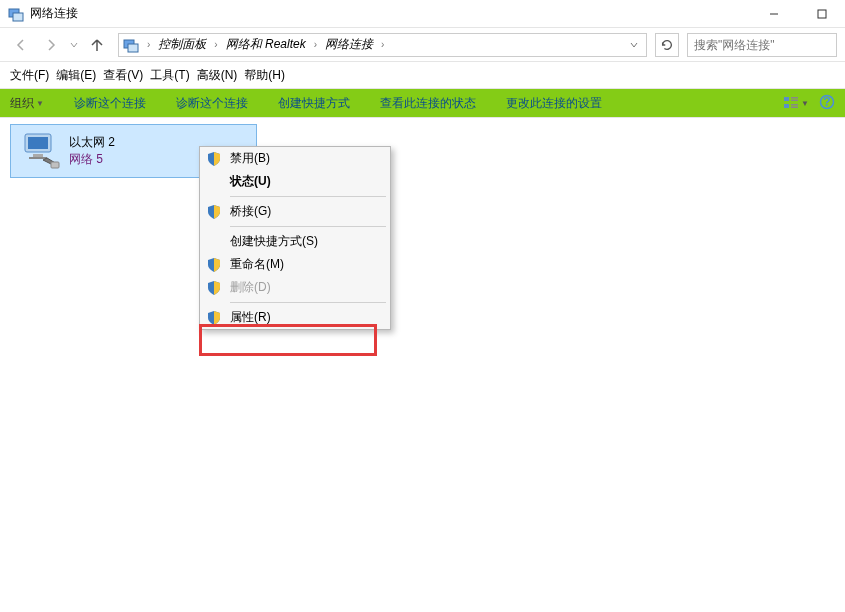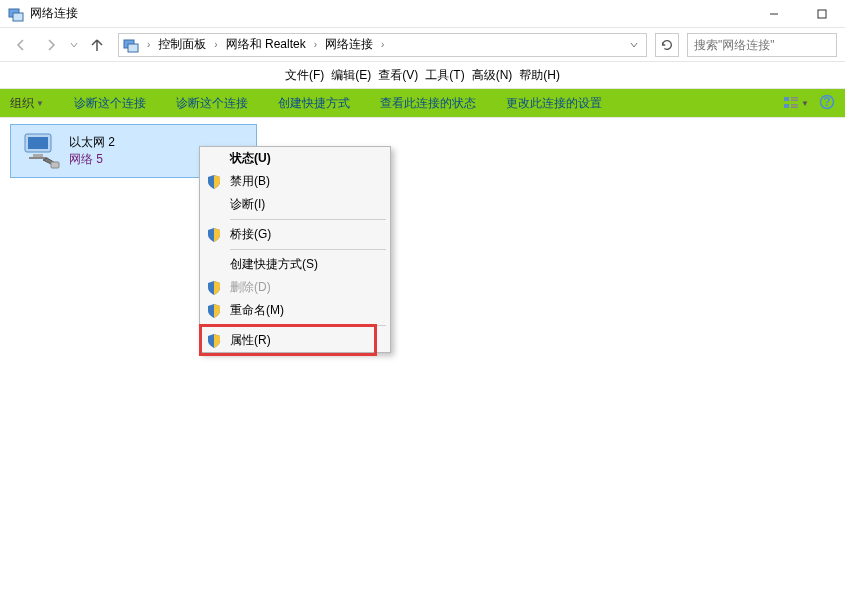--- a/index.html
+++ b/index.html
@@ -77,20 +77,21 @@
       margin-right: 2px;
     }
     .path-sep {
       color: #777;
       padding: 0 4px;
       font-size: 10px;
     }
     .path-item {
       padding: 0 2px;
       cursor: pointer;
+      font-style: italic;
     }
     .refresh-btn {
       width: 24px;
       height: 24px;
       border: 1px solid #ccc;
       display: flex;
       align-items: center;
       justify-content: center;
     }
     .search-box {
@@ -107,21 +108,20 @@
       outline: none;
       width: 100%;
       color: #888;
     }
     .menubar {
       height: 26px;
       display: flex;
       align-items: center;
       padding: 0 10px;
       gap: 7px;
-      justify-content: center;
     }
     .menubar-item {
       cursor: pointer;
     }
     .toolbar {
       height: 30px;
       display: flex;
       align-items: center;
       padding: 0 10px;
       gap: 30px;
@@ -360,58 +360,55 @@
       </svg>
     </span>
     <div class="conn-text">
       <span>以太网 2</span>
       <span class="conn-sub">网络  5</span>
     </div>
   </div>
 </div>
 
 <div class="context-menu" id="ctx-menu">
-    <div class="menu-item bold">
-      <span>状态(U)</span>
-    </div>
     <div class="menu-item">
       <span class="shield"><svg viewBox="0 0 16 16">
           <path d="M8 1 L14 3 L14 8 C14 12 8 15 8 15 C8 15 2 12 2 8 L2 3 Z" fill="#3b7ac0"></path>
           <path d="M8 1 L14 3 L14 8 C14 12 8 15 8 15 Z" fill="#f5c43a"></path>
         </svg></span>
       <span>禁用(B)</span>
     </div>
-    <div class="menu-item">
-      <span>诊断(I)</span>
+    <div class="menu-item bold">
+      <span>状态(U)</span>
     </div>
     <div class="menu-sep"></div>
     <div class="menu-item">
       <span class="shield"><svg viewBox="0 0 16 16">
           <path d="M8 1 L14 3 L14 8 C14 12 8 15 8 15 C8 15 2 12 2 8 L2 3 Z" fill="#3b7ac0"></path>
           <path d="M8 1 L14 3 L14 8 C14 12 8 15 8 15 Z" fill="#f5c43a"></path>
         </svg></span>
       <span>桥接(G)</span>
     </div>
     <div class="menu-sep"></div>
     <div class="menu-item">
       <span>创建快捷方式(S)</span>
     </div>
+    <div class="menu-item">
+      <span class="shield"><svg viewBox="0 0 16 16">
+          <path d="M8 1 L14 3 L14 8 C14 12 8 15 8 15 C8 15 2 12 2 8 L2 3 Z" fill="#3b7ac0"></path>
+          <path d="M8 1 L14 3 L14 8 C14 12 8 15 8 15 Z" fill="#f5c43a"></path>
+        </svg></span>
+      <span>重命名(M)</span>
+    </div>
     <div class="menu-item disabled">
       <span class="shield"><svg viewBox="0 0 16 16">
           <path d="M8 1 L14 3 L14 8 C14 12 8 15 8 15 C8 15 2 12 2 8 L2 3 Z" fill="#3b7ac0"></path>
           <path d="M8 1 L14 3 L14 8 C14 12 8 15 8 15 Z" fill="#f5c43a"></path>
         </svg></span>
       <span>删除(D)</span>
-    </div>
-    <div class="menu-item">
-      <span class="shield"><svg viewBox="0 0 16 16">
-          <path d="M8 1 L14 3 L14 8 C14 12 8 15 8 15 C8 15 2 12 2 8 L2 3 Z" fill="#3b7ac0"></path>
-          <path d="M8 1 L14 3 L14 8 C14 12 8 15 8 15 Z" fill="#f5c43a"></path>
-        </svg></span>
-      <span>重命名(M)</span>
     </div>
     <div class="menu-sep"></div>
     <div class="menu-item">
       <span class="shield"><svg viewBox="0 0 16 16">
           <path d="M8 1 L14 3 L14 8 C14 12 8 15 8 15 C8 15 2 12 2 8 L2 3 Z" fill="#3b7ac0"></path>
           <path d="M8 1 L14 3 L14 8 C14 12 8 15 8 15 Z" fill="#f5c43a"></path>
         </svg></span>
       <span>属性(R)</span>
     </div>
   </div>

